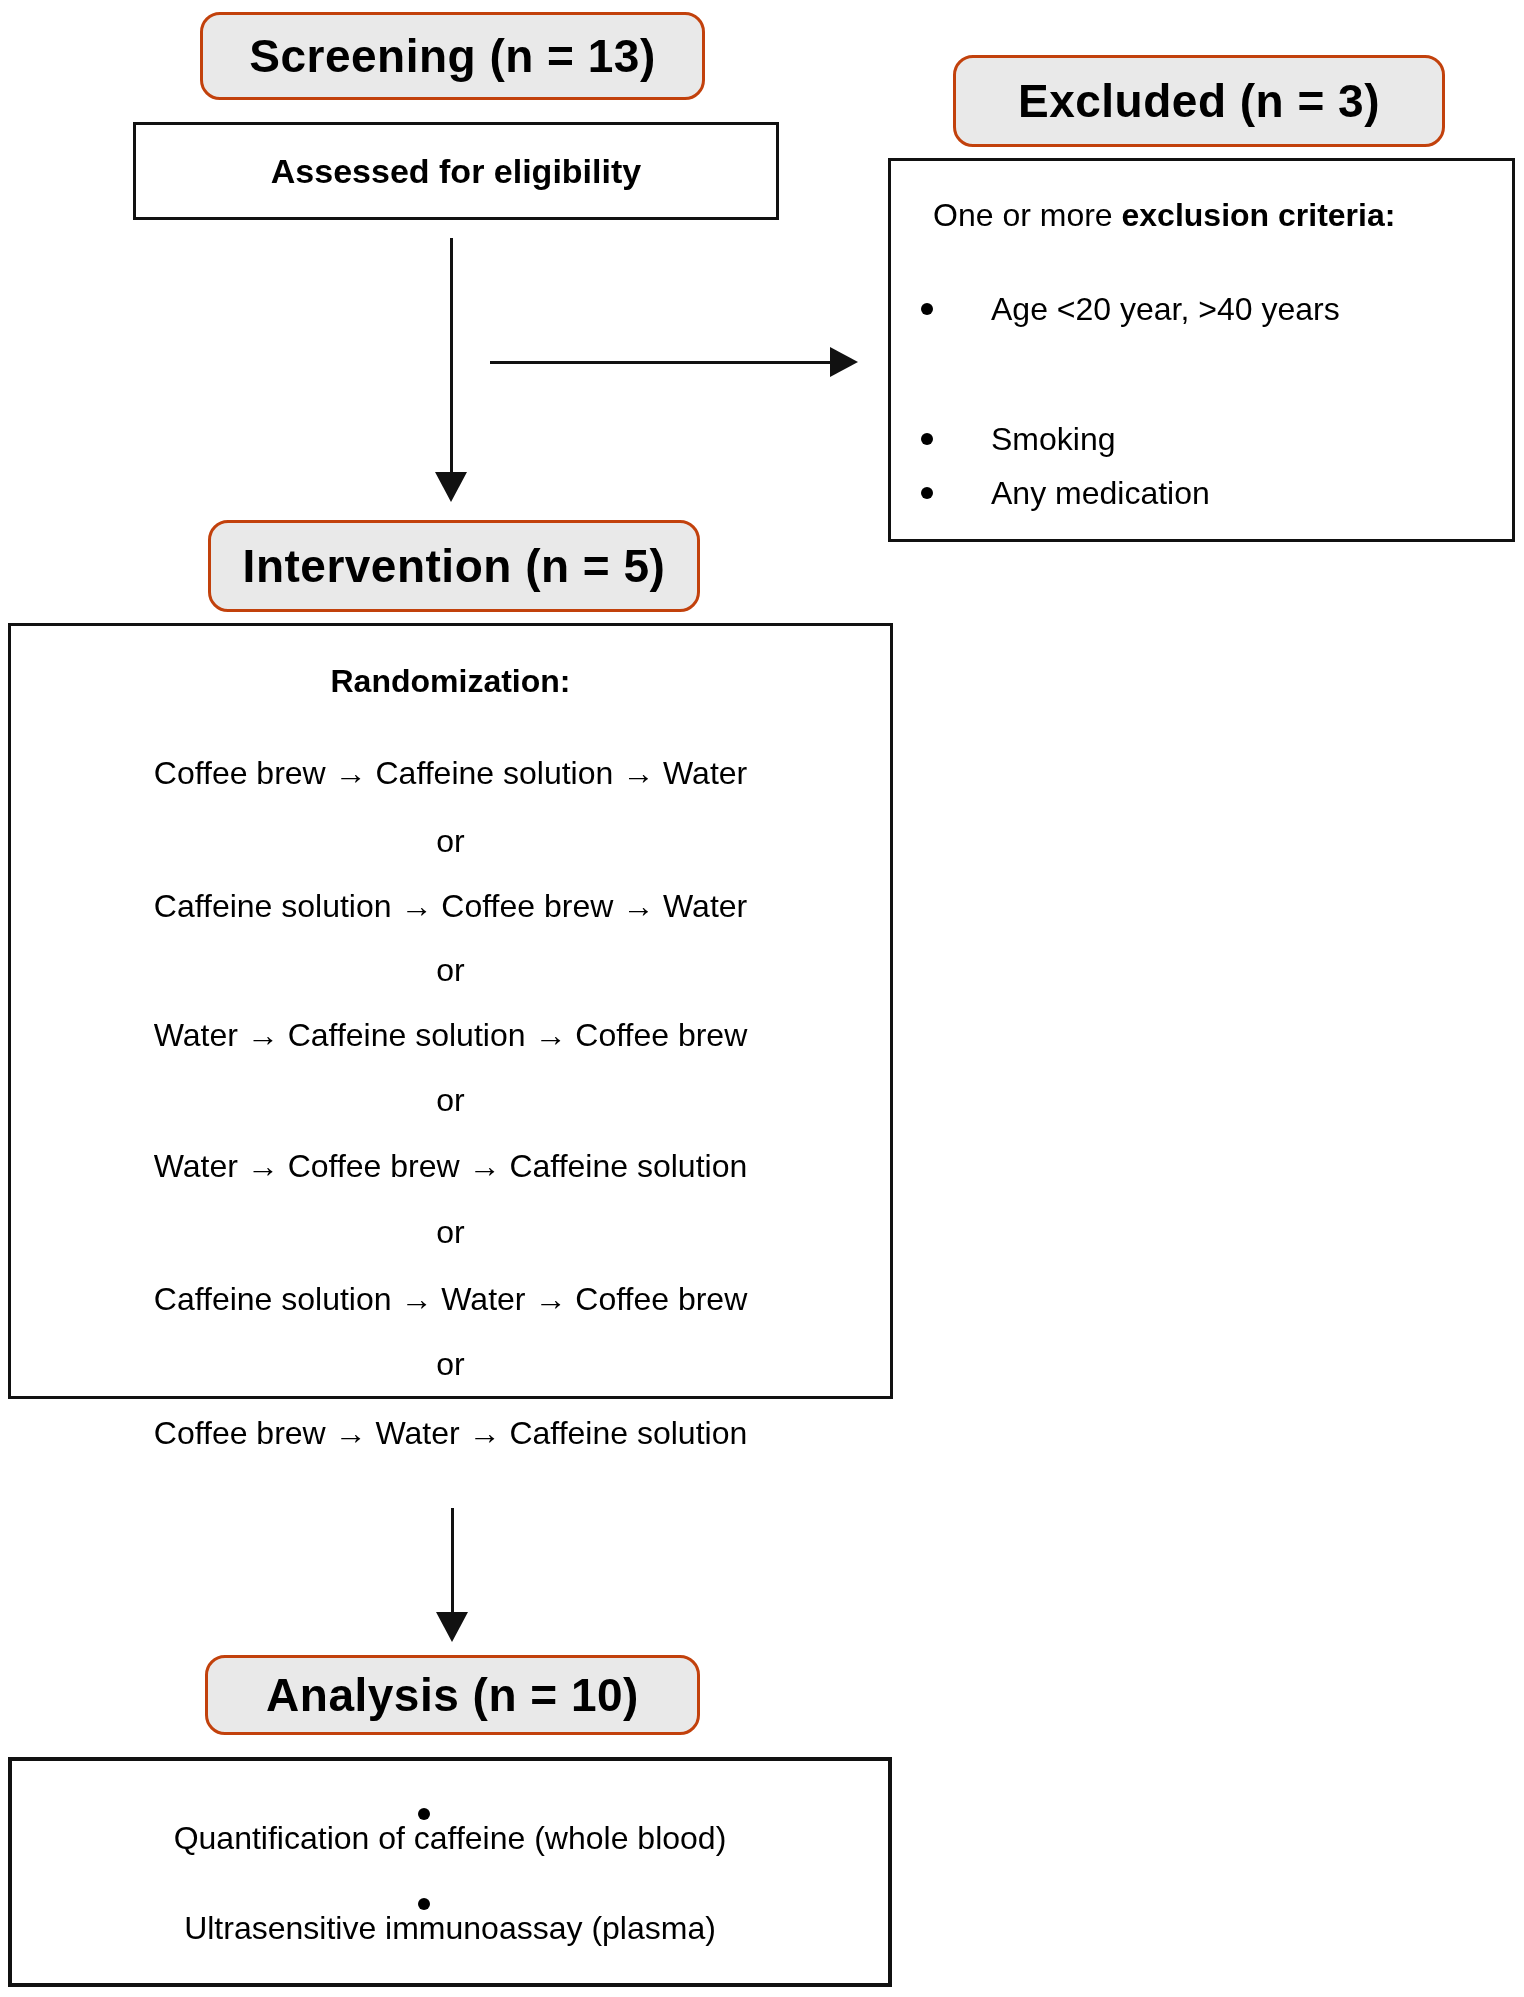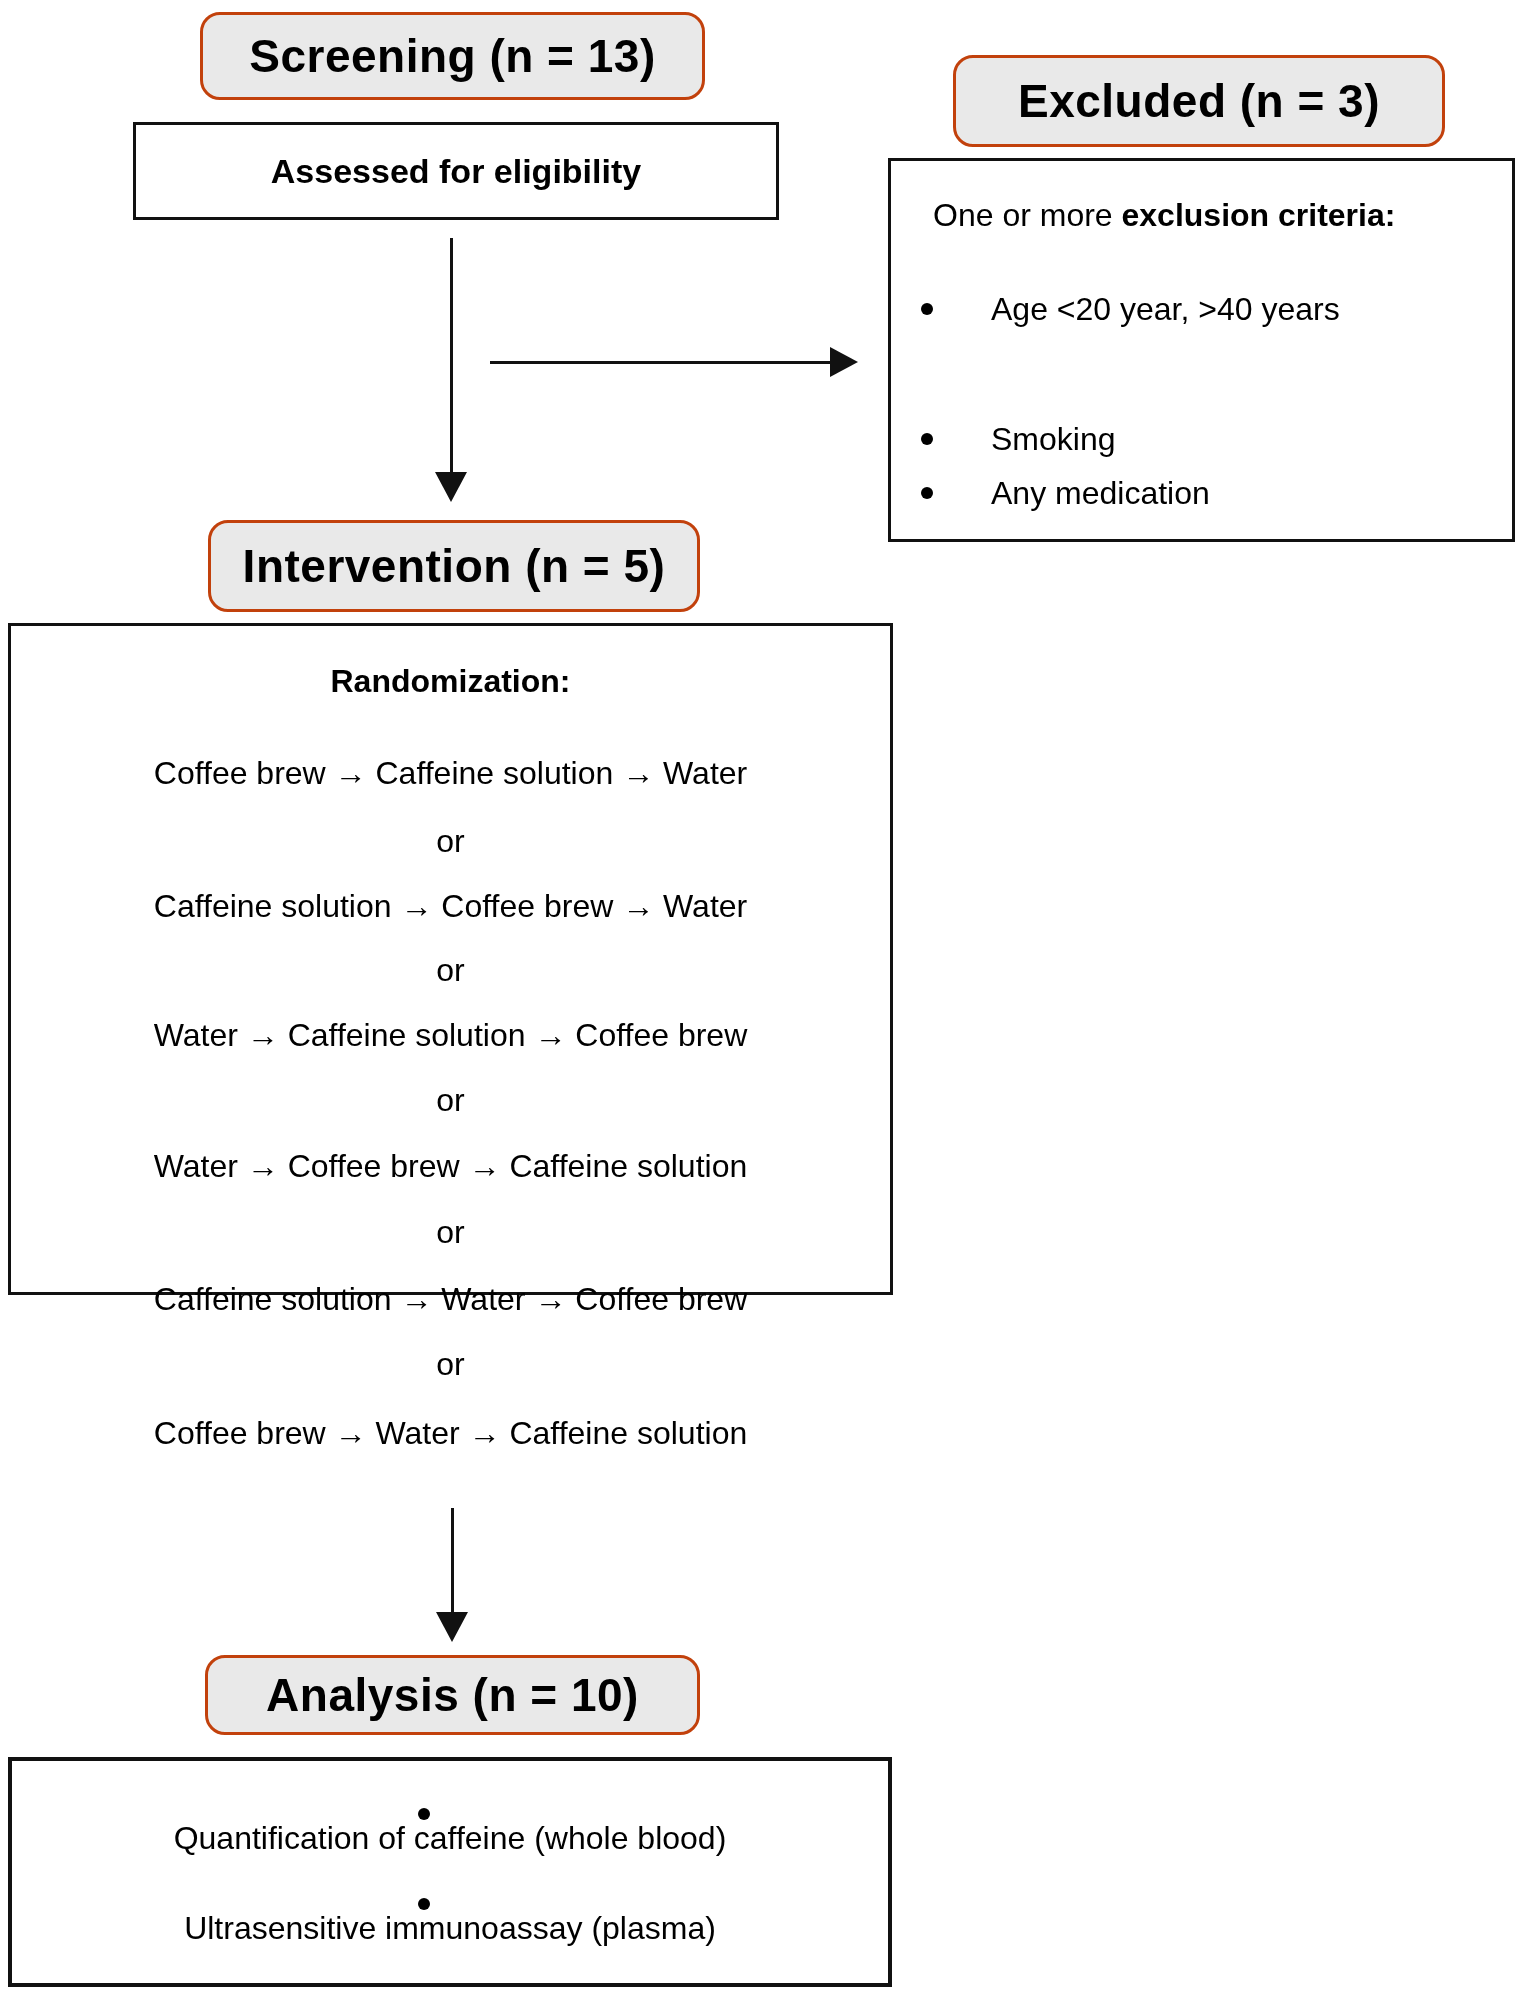--- a/index.html
+++ b/index.html
@@ -108,21 +108,21 @@
   <div class="arrow-line-v" style="left:450px;top:238px;height:240px;"></div>
   <div class="arrow-head-down" style="left:435px;top:472px;"></div>
 
   <div class="arrow-line-h" style="left:490px;top:361px;width:342px;"></div>
   <div class="arrow-head-right" style="left:830px;top:347px;"></div>
 
   <div class="pill" style="left:208px;top:520px;width:492px;height:92px;">
     <span>Intervention (n = 5)</span>
   </div>
 
-  <div class="rect" style="left:8px;top:623px;width:885px;height:672px;">
+  <div class="rect" style="left:8px;top:623px;width:885px;height:776px;">
     <div class="line bold" style="top:31px;">Randomization:</div>
     <div class="line" style="top:123px;">Coffee brew → Caffeine solution → Water</div>
     <div class="line" style="top:191px;">or</div>
     <div class="line" style="top:256px;">Caffeine solution → Coffee brew → Water</div>
     <div class="line" style="top:320px;">or</div>
     <div class="line" style="top:385px;">Water → Caffeine solution → Coffee brew</div>
     <div class="line" style="top:450px;">or</div>
     <div class="line" style="top:516px;">Water → Coffee brew → Caffeine solution</div>
     <div class="line" style="top:582px;">or</div>
     <div class="line" style="top:649px;">Caffeine solution → Water → Coffee brew</div>

